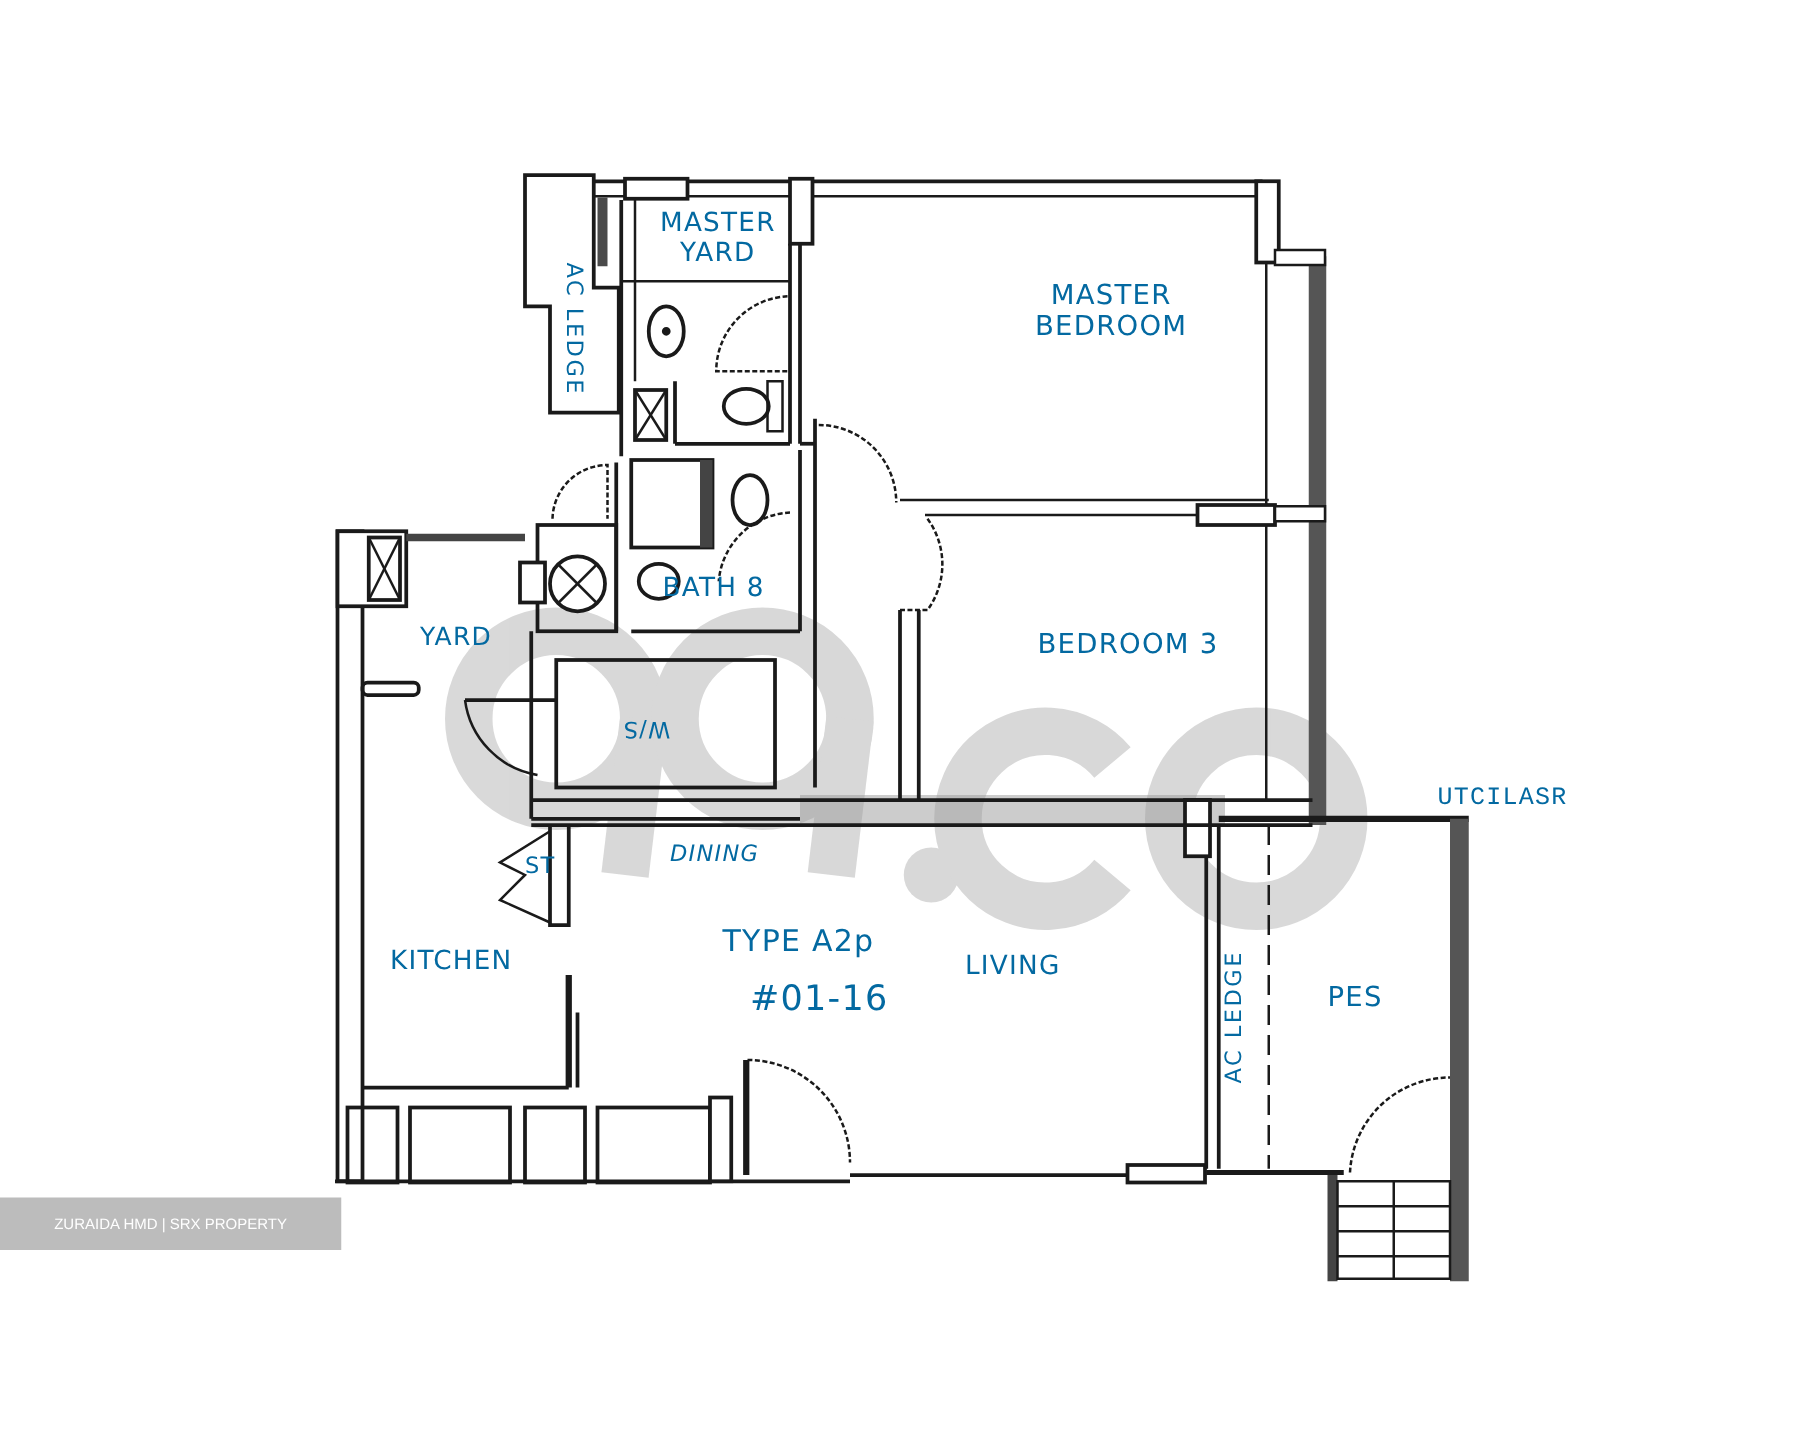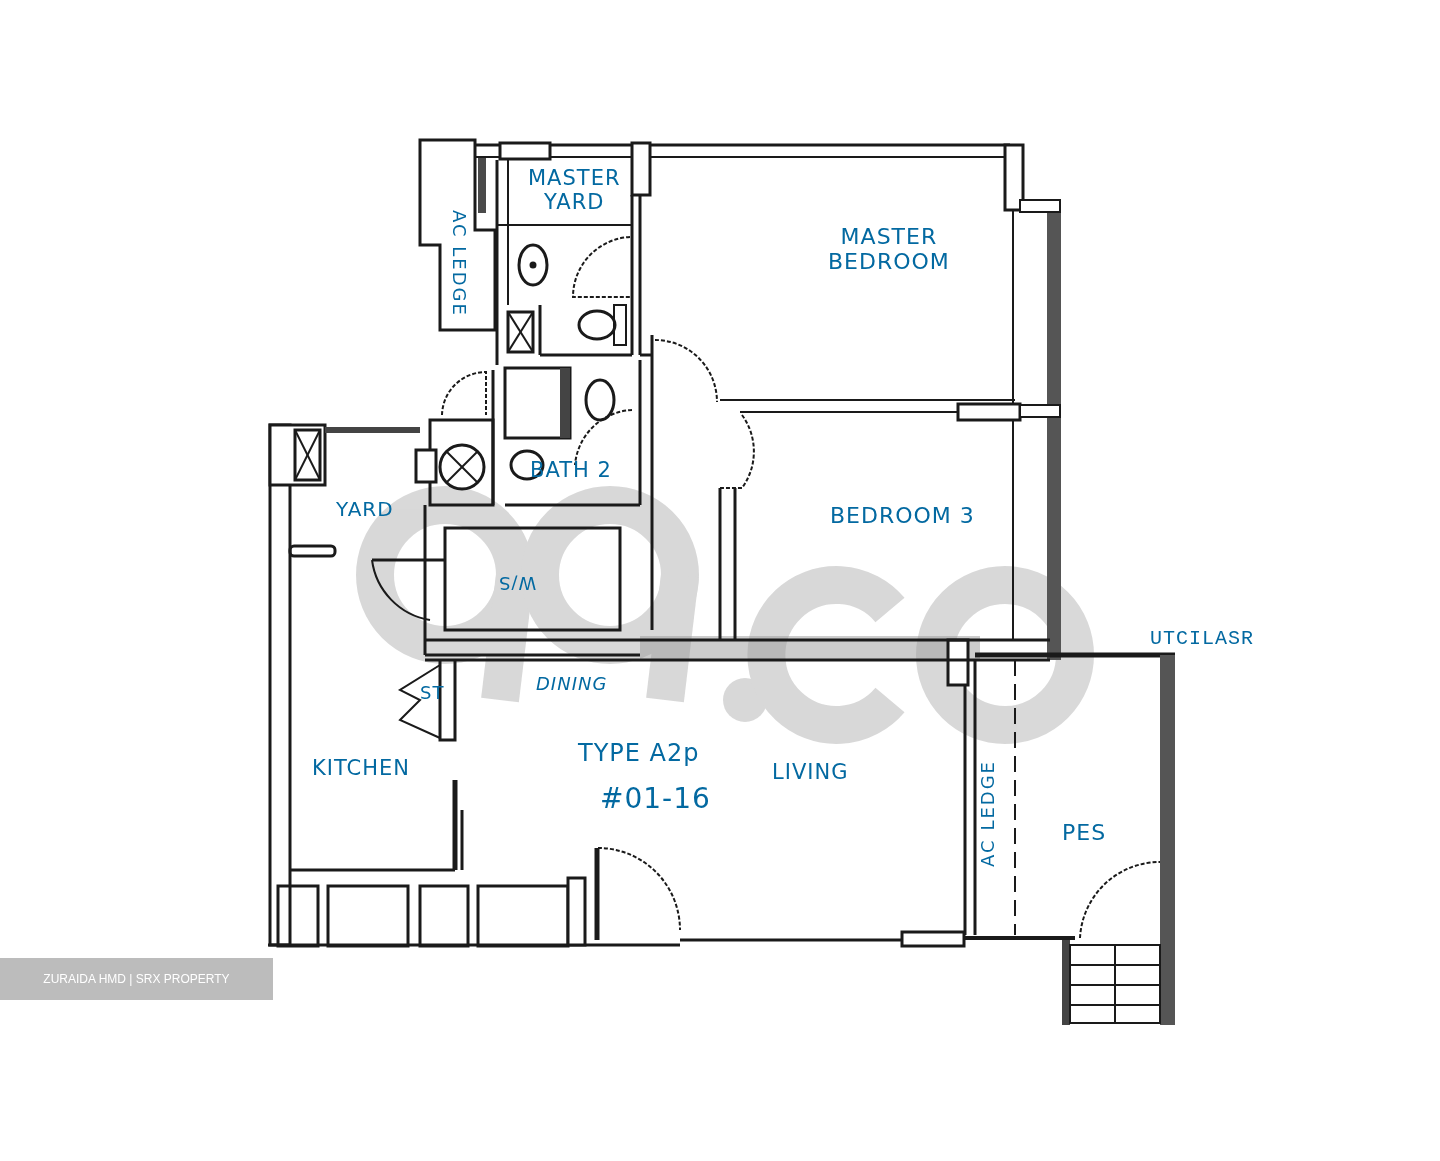--- a/index.html
+++ b/index.html
@@ -136,27 +136,27 @@
     <line x1="1070" y1="1005" x2="1160" y2="1005" stroke-width="2"></line>
 
     <line x1="425" y1="640" x2="1050" y2="640"></line>
     <line x1="425" y1="660" x2="1050" y2="660"></line>
   </g>
 </svg>
 
 <div class="lbl" style="left:528px;top:166px;font-size:21px;"><span>MASTER</span><br><span>YARD</span></div>
 <div class="lbl" style="left:828px;top:224px;"><span>MASTER</span><br><span>BEDROOM</span></div>
 <div class="lbl vert" style="left:448px;top:210px;">AC LEDGE</div>
-<div class="lbl" style="left:530px;top:458px;font-size:21px;">BATH 2</div>
+<div class="lbl" style="left:530px;top:458px;font-size:21px;">BATH 8</div>
 <div class="lbl" style="left:830px;top:503px;">BEDROOM 3</div>
 <div class="lbl" style="left:336px;top:498px;font-size:20px;">YARD</div>
 <div class="lbl" style="left:498px;top:572px;font-size:18px;transform:rotate(180deg);">W/S</div>
 <div class="lbl" style="left:536px;top:674px;font-size:18px;font-style:italic;">DINING</div>
 <div class="lbl" style="left:420px;top:683px;font-size:18px;">ST</div>
 <div class="lbl" style="left:312px;top:756px;font-size:21px;text-align:center;">KITCHEN</div>
 <div class="lbl" style="left:578px;top:740px;font-size:24px;">TYPE A2p</div>
 <div class="lbl" style="left:600px;top:783px;font-size:28px;">#01-16</div>
 <div class="lbl" style="left:772px;top:760px;font-size:21px;">LIVING</div>
 <div class="lbl vert" style="left:978px;top:760px;transform:rotate(180deg);">AC LEDGE</div>
-<div class="lbl" style="left:1062px;top:786px;margin-top:34px;">PES</div>
+<div class="lbl" style="left:1062px;top:786px;">PES</div>
 <div class="lbl" style="left:1150px;top:627px;font-size:20px;font-family:Liberation Mono, monospace;">UTCILASR</div>
 
 <div class="credit">ZURAIDA HMD | SRX PROPERTY</div>
 
 </body></html>

